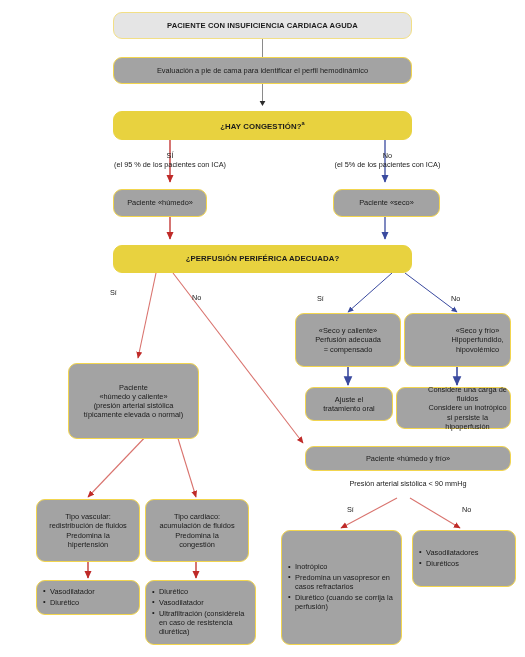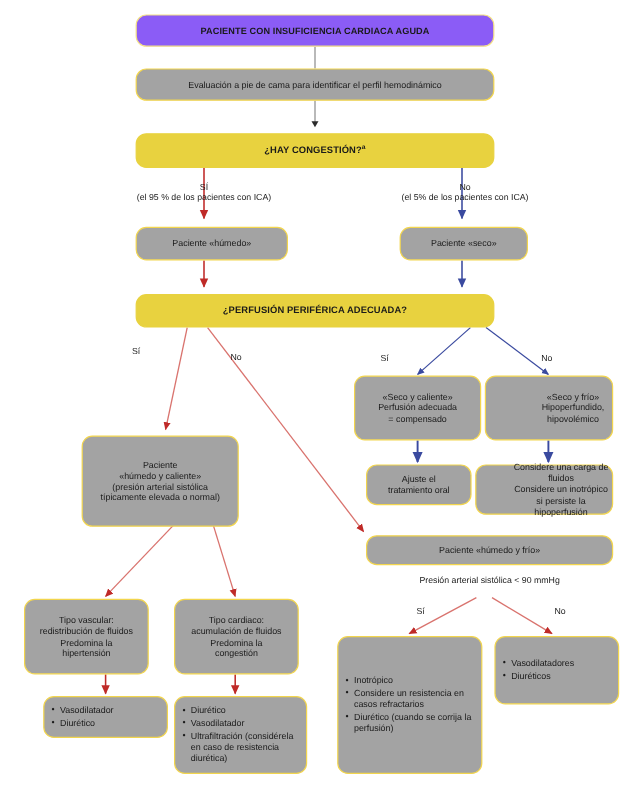--- a/index.html
+++ b/index.html
@@ -28,21 +28,21 @@
     line-height: 1.22;
     z-index: 3;
   }
   
   .bar {
     border-radius: 9px;
     font-weight: bold;
     letter-spacing: .1px;
   }
   .bar-title {
-    background: #8b5cf6;
+    background: #e5e5e5;
     border: 1px solid #f2df86;
     font-size: 7.6px;
   }
   .bar-q {
     background: #e8d23f;
     border: 1px solid #e8d23f;
     font-size: 7.8px;
   }
   
   .box {
@@ -147,21 +147,21 @@
 <div class="elabel" style="left:30px; top:151px; width:280px;">
   <div>SÍ</div>
   <div class="small">(el 95 % de los pacientes con ICA)</div>
 </div>
 
 <div class="elabel" style="left:250px; top:151px; width:275px;">
   <div>No</div>
   <div class="small">(el 5% de los pacientes con ICA)</div>
 </div>
 
-<div class="node box" style="left:113px; top:189px; width:127px; height:28px;">
+<div class="node box" style="left:113px; top:189px; width:94px; height:28px;">
   <span>Paciente «húmedo»</span>
 </div>
 
 <div class="node box" style="left:333px; top:189px; width:107px; height:28px;">
   <span>Paciente «seco»</span>
 </div>
 
 <div class="node bar bar-q" style="left:113px; top:245px; width:299px; height:28px;">
   <span>¿PERFUSIÓN PERIFÉRICA ADECUADA?</span>
 </div>
@@ -227,21 +227,21 @@
   <span>Presión arterial sistólica &lt; 90 mmHg</span>
 </div>
 
 <div class="elabel" style="left:347px; top:505px;">
   <span>Sí</span>
 </div>
 <div class="elabel" style="left:462px; top:505px;">
   <span>No</span>
 </div>
 
-<div class="node box" style="left:20px; top:499px; width:104px; height:63px;">
+<div class="node box" style="left:36px; top:499px; width:104px; height:63px;">
   <span>
     <span>Tipo vascular:</span><br>
     <span>redistribución de fluidos</span><br>
     <span>Predomina la</span><br>
     <span>hipertensión</span>
   </span>
 </div>
 
 <div class="node box" style="left:145px; top:499px; width:104px; height:63px;">
   <span>
@@ -263,21 +263,21 @@
   <ul>
     <li>Diurético</li>
     <li>Vasodilatador</li>
     <li>Ultrafiltración (considérela en caso de resistencia diurética)</li>
   </ul>
 </div>
 
 <div class="node box box-list" style="left:281px; top:530px; width:121px; height:115px;">
   <ul>
     <li>Inotrópico</li>
-    <li>Considere un resistencia en casos refractarios</li>
+    <li>Predomina un vasopresor en casos refractarios</li>
     <li>Diurético (cuando se corrija la perfusión)</li>
   </ul>
 </div>
 
 <div class="node box box-list" style="left:412px; top:530px; width:104px; height:57px;">
   <ul>
     <li>Vasodilatadores</li>
     <li>Diuréticos</li>
   </ul>
 </div>

